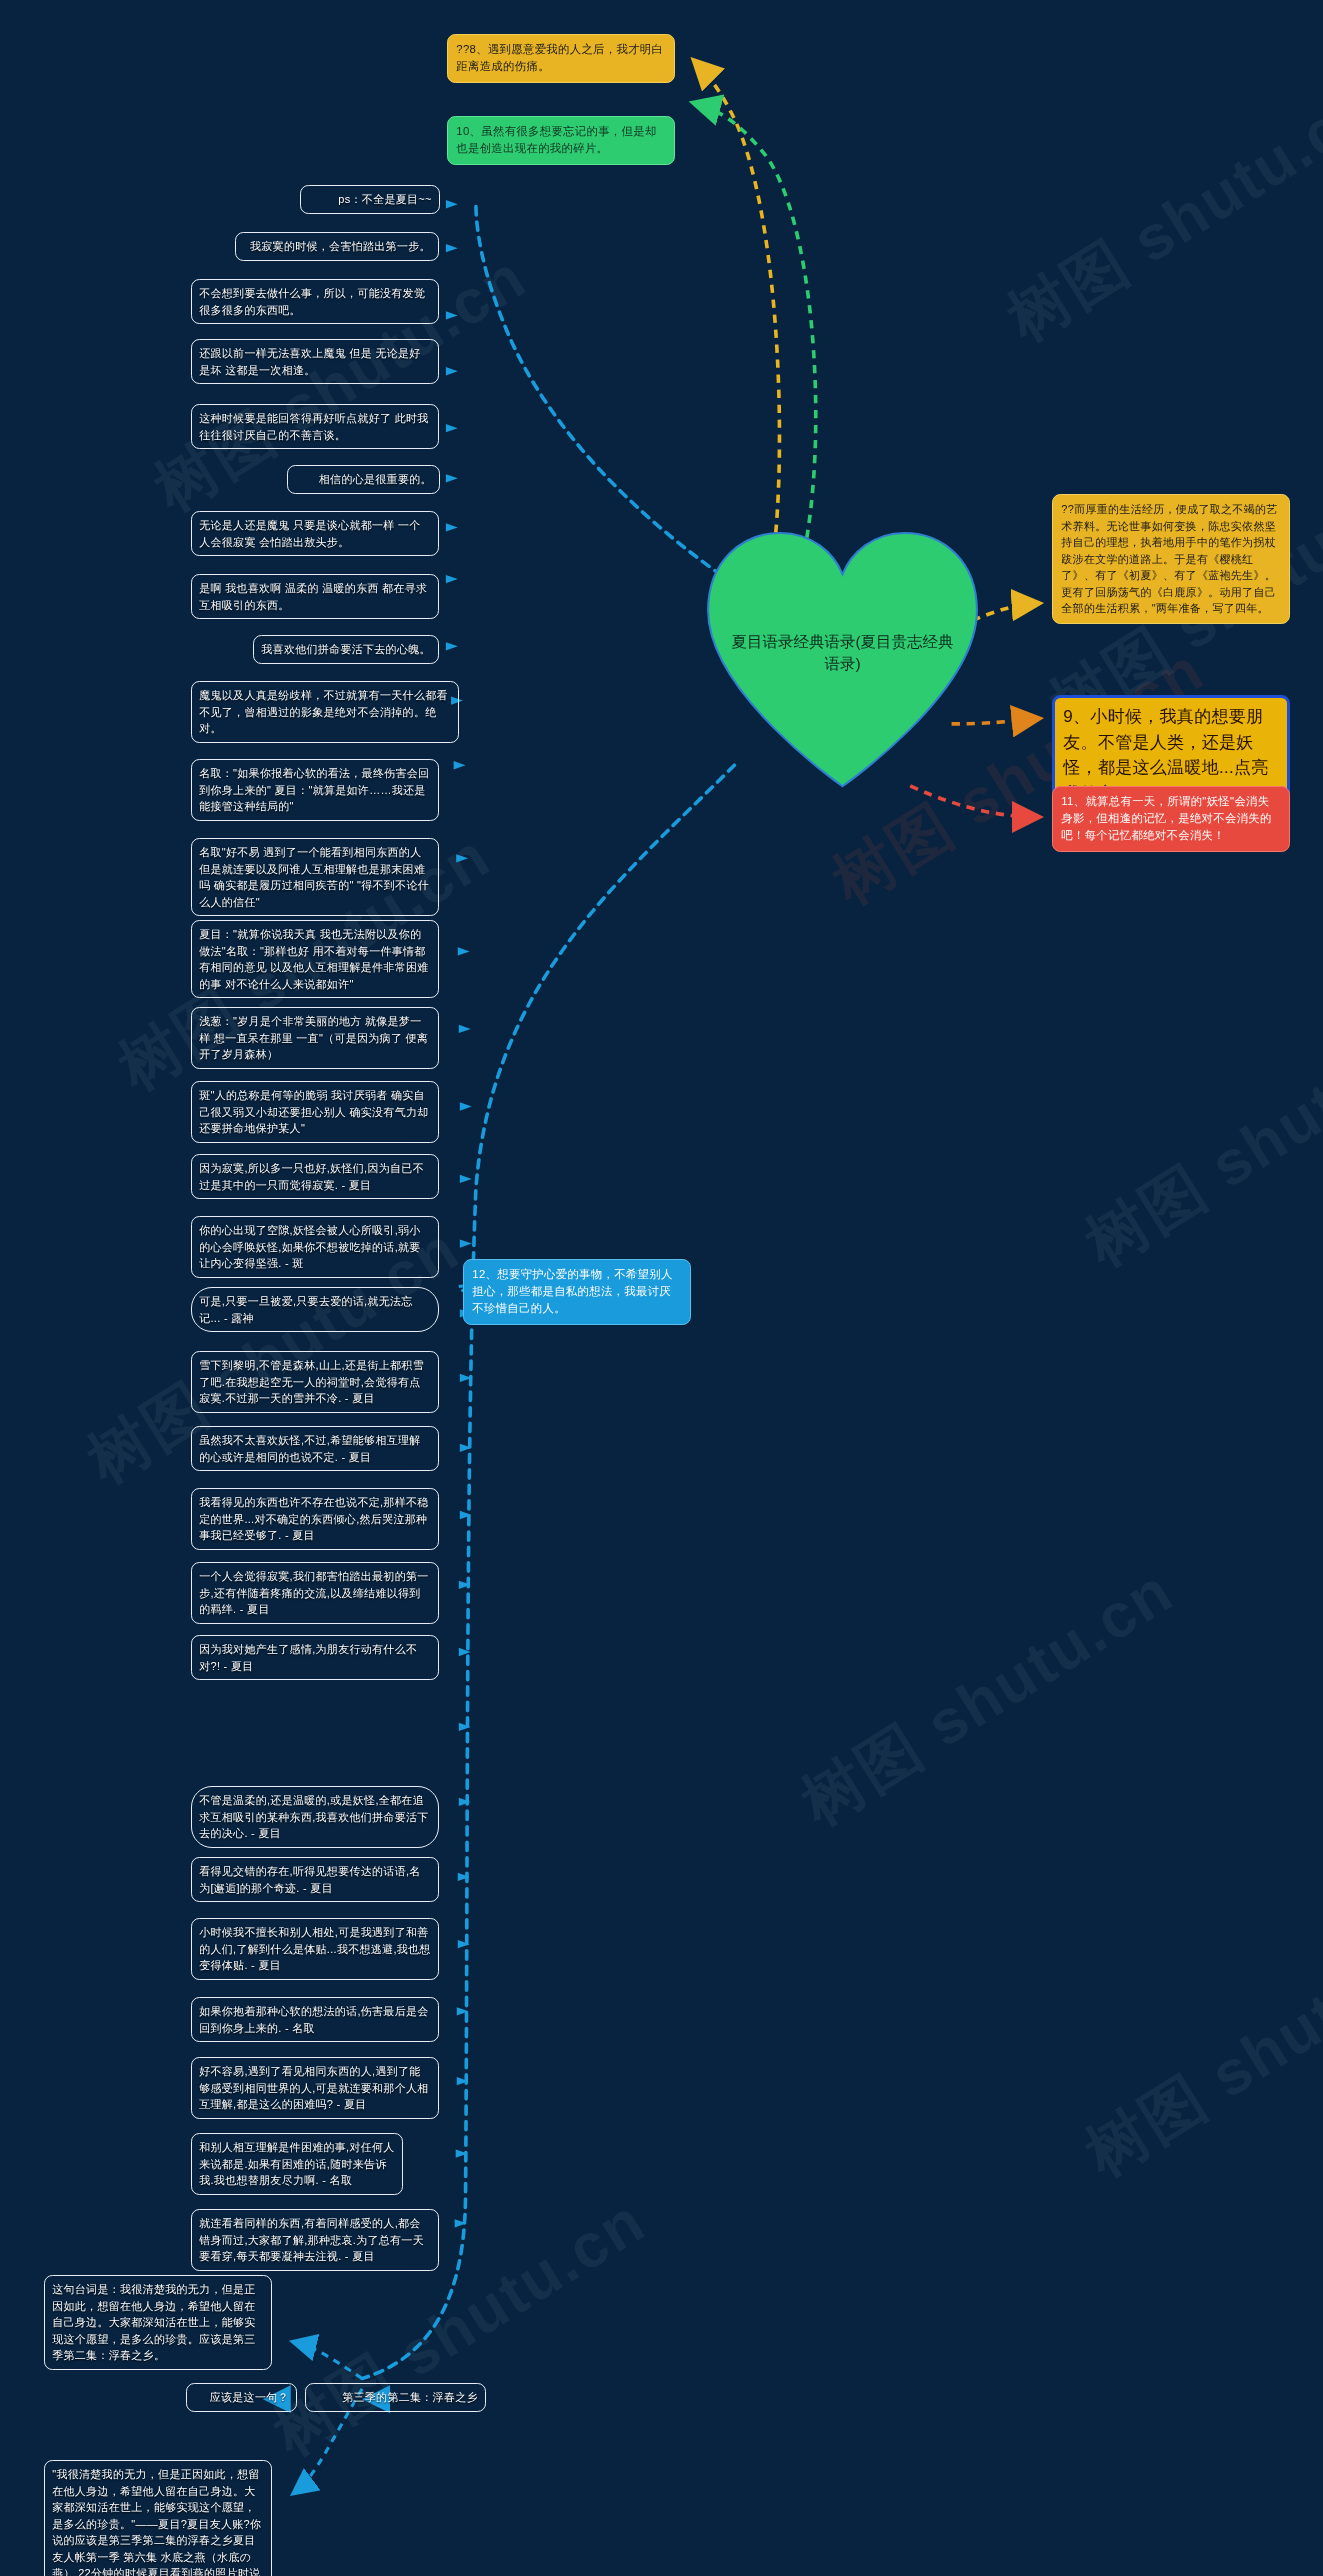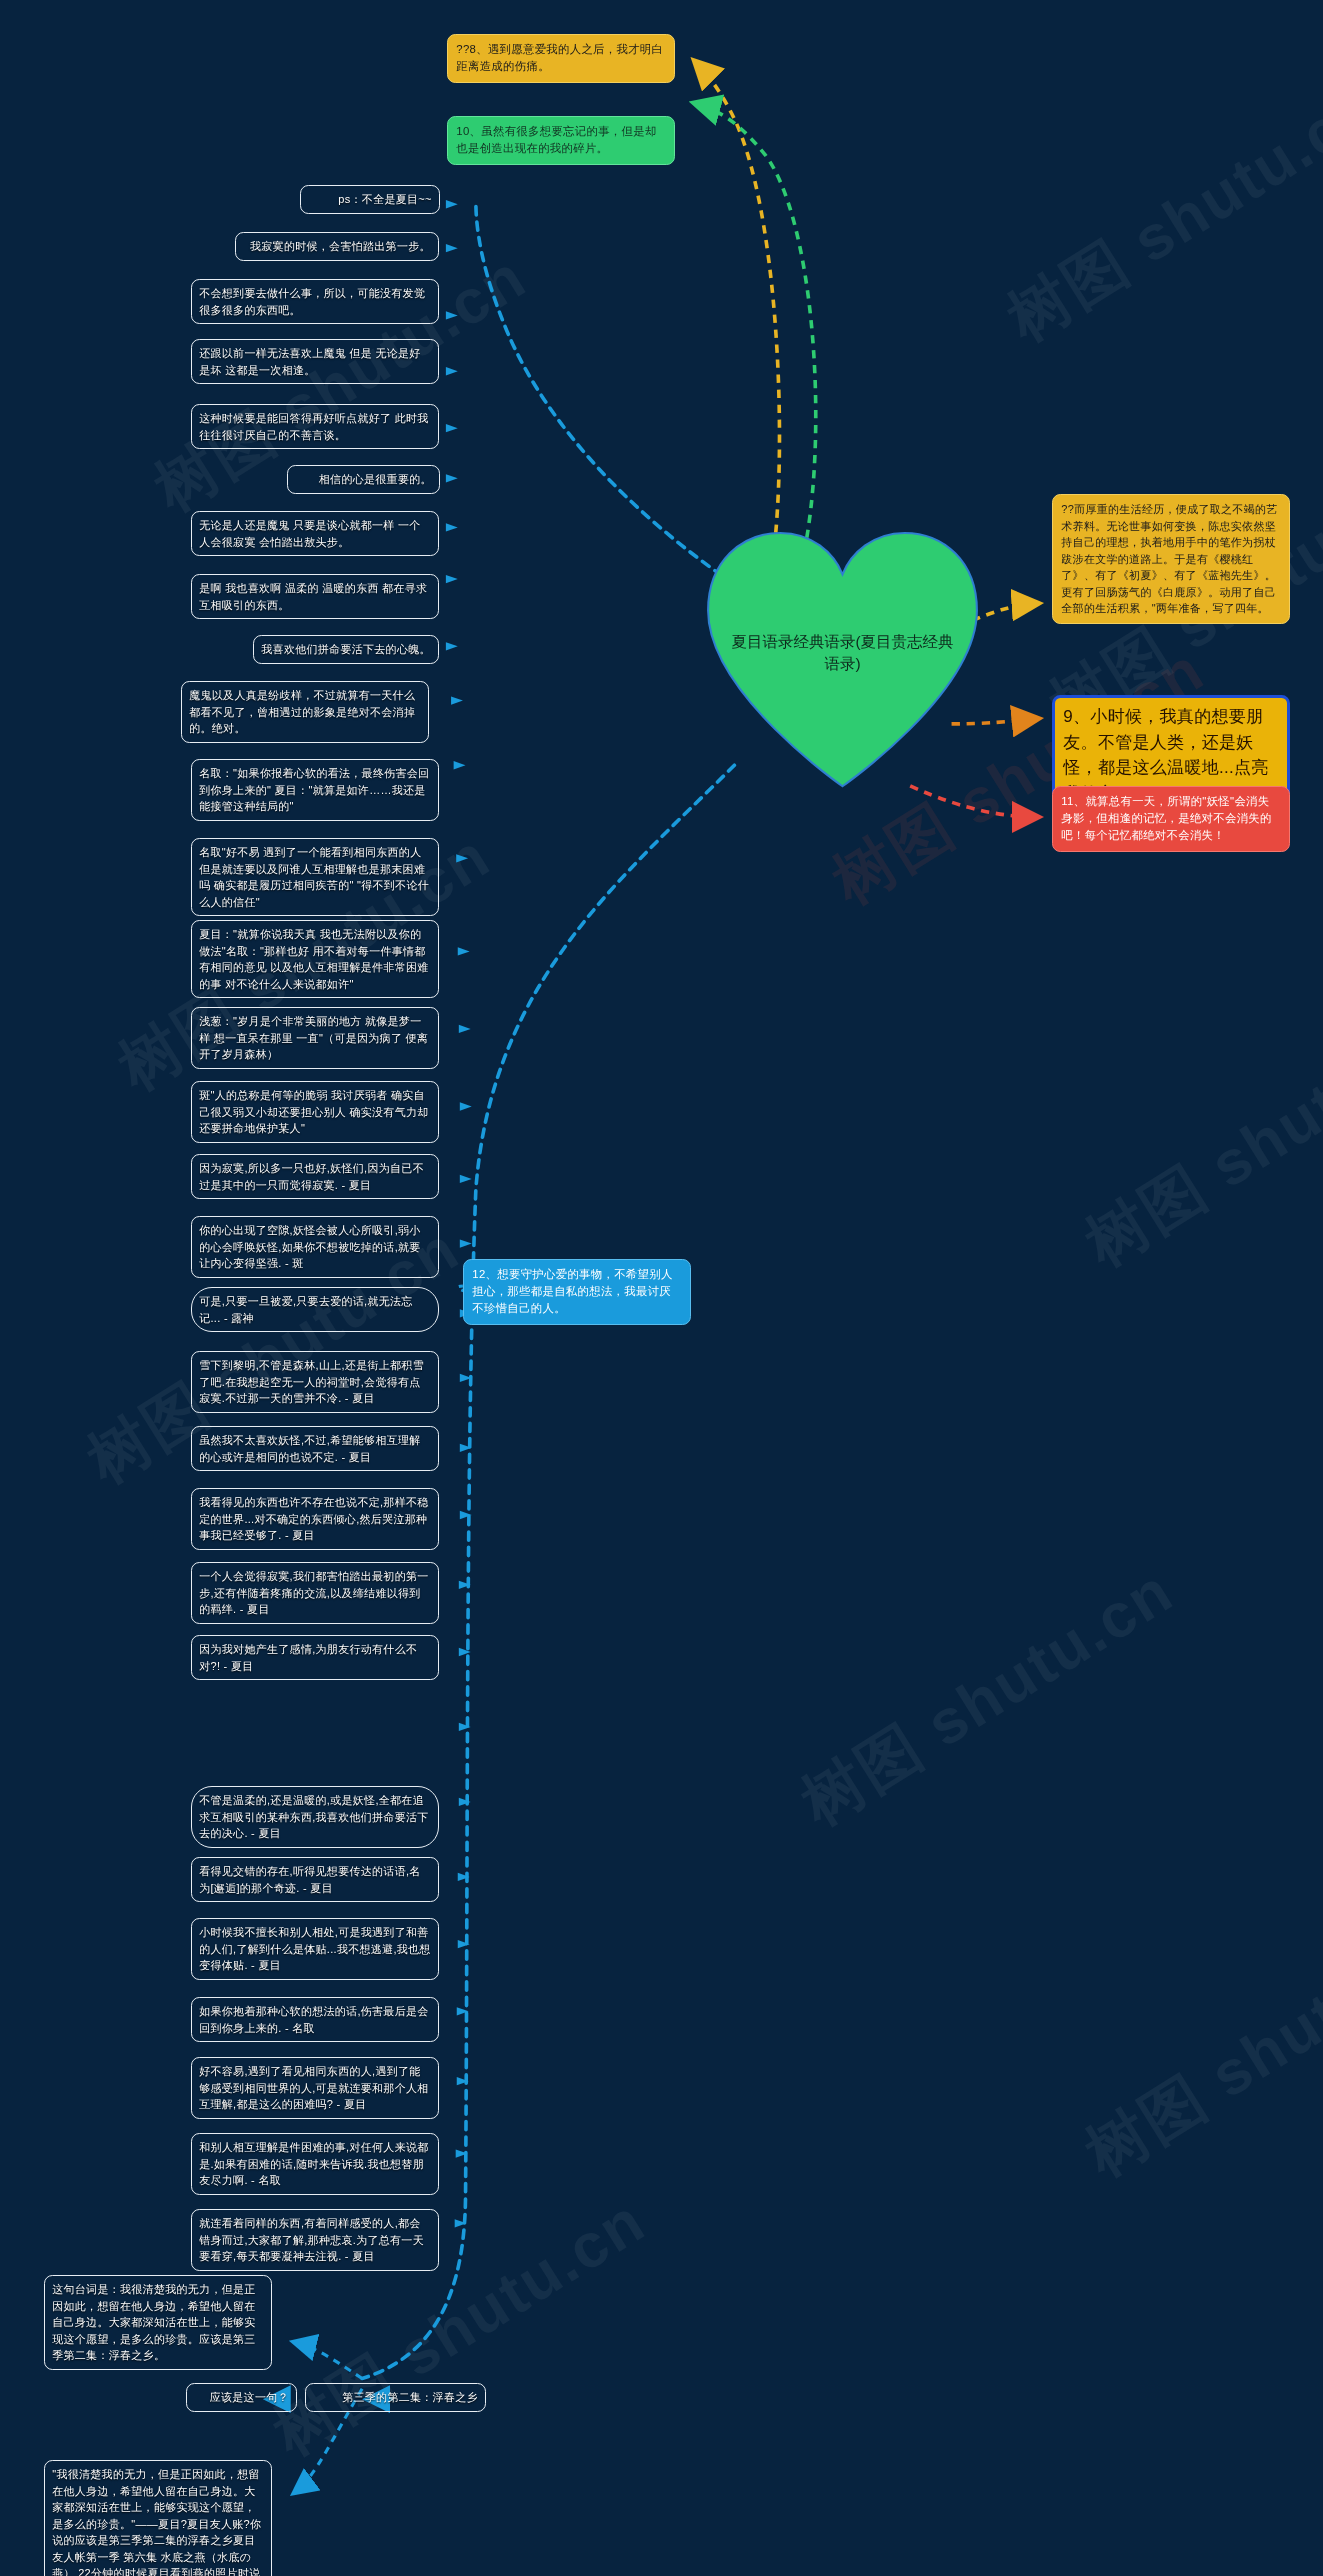--- a/index.html
+++ b/index.html
@@ -153,40 +153,40 @@
 
   <div class="node n-plain center" style="left:300px;top:185px;width:140px;">ps：不全是夏目~~</div>
   <div class="node n-plain center" style="left:235px;top:232px;width:204px;">我寂寞的时候，会害怕踏出第一步。</div>
   <div class="node n-plain" style="left:191px;top:279px;width:248px;">不会想到要去做什么事，所以，可能没有发觉很多很多的东西吧。</div>
   <div class="node n-plain" style="left:191px;top:339px;width:248px;">还跟以前一样无法喜欢上魔鬼 但是 无论是好是坏 这都是一次相逢。</div>
   <div class="node n-plain" style="left:191px;top:404px;width:248px;">这种时候要是能回答得再好听点就好了 此时我往往很讨厌自己的不善言谈。</div>
   <div class="node n-plain center" style="left:287px;top:465px;width:153px;">相信的心是很重要的。</div>
   <div class="node n-plain" style="left:191px;top:511px;width:248px;">无论是人还是魔鬼 只要是谈心就都一样 一个人会很寂寞 会怕踏出敖头步。</div>
   <div class="node n-plain" style="left:191px;top:574px;width:248px;">是啊 我也喜欢啊 温柔的 温暖的东西 都在寻求互相吸引的东西。</div>
   <div class="node n-plain center" style="left:253px;top:635px;width:186px;">我喜欢他们拼命要活下去的心魄。</div>
-  <div class="node n-plain" style="left:181px;top:681px;width:248px;">魔鬼以及人真是纷歧样，不过就算有一天什么都看不见了，曾相遇过的影象是绝对不会消掉的。绝对。</div>
+  <div class="node n-plain" style="left:191px;top:681px;width:268px;">魔鬼以及人真是纷歧样，不过就算有一天什么都看不见了，曾相遇过的影象是绝对不会消掉的。绝对。</div>
   <div class="node n-plain" style="left:191px;top:759px;width:248px;">名取："如果你报着心软的看法，最终伤害会回到你身上来的" 夏目："就算是如许……我还是能接管这种结局的"</div>
   <div class="node n-plain" style="left:191px;top:838px;width:248px;">名取"好不易 遇到了一个能看到相同东西的人 但是就连要以及阿谁人互相理解也是那末困难吗 确实都是履历过相同疾苦的" "得不到不论什么人的信任"</div>
   <div class="node n-plain" style="left:191px;top:920px;width:248px;">夏目："就算你说我天真 我也无法附以及你的做法"名取："那样也好 用不着对每一件事情都有相同的意见 以及他人互相理解是件非常困难的事 对不论什么人来说都如许"</div>
   <div class="node n-plain" style="left:191px;top:1007px;width:248px;">浅葱："岁月是个非常美丽的地方 就像是梦一样 想一直呆在那里 一直"（可是因为病了 便离开了岁月森林）</div>
   <div class="node n-plain" style="left:191px;top:1081px;width:248px;">斑"人的总称是何等的脆弱 我讨厌弱者 确实自己很又弱又小却还要担心别人 确实没有气力却还要拼命地保护某人"</div>
   <div class="node n-plain" style="left:191px;top:1154px;width:248px;">因为寂寞,所以多一只也好,妖怪们,因为自已不过是其中的一只而觉得寂寞. - 夏目</div>
   <div class="node n-plain" style="left:191px;top:1216px;width:248px;">你的心出现了空隙,妖怪会被人心所吸引,弱小的心会呼唤妖怪,如果你不想被吃掉的话,就要让内心变得坚强. - 斑</div>
   <div class="node n-plain" style="left:191px;top:1287px;width:248px;border-radius:21px;">可是,只要一旦被爱,只要去爱的话,就无法忘记... - 露神</div>
   <div class="node n-plain" style="left:191px;top:1351px;width:248px;">雪下到黎明,不管是森林,山上,还是街上都积雪了吧.在我想起空无一人的祠堂时,会觉得有点寂寞.不过那一天的雪并不冷. - 夏目</div>
   <div class="node n-plain" style="left:191px;top:1426px;width:248px;">虽然我不太喜欢妖怪,不过,希望能够相互理解的心或许是相同的也说不定. - 夏目</div>
   <div class="node n-plain" style="left:191px;top:1488px;width:248px;">我看得见的东西也许不存在也说不定,那样不稳定的世界...对不确定的东西倾心,然后哭泣那种事我已经受够了. - 夏目</div>
   <div class="node n-plain" style="left:191px;top:1562px;width:248px;">一个人会觉得寂寞,我们都害怕踏出最初的第一步,还有伴随着疼痛的交流,以及缔结难以得到的羁绊. - 夏目</div>
   <div class="node n-plain" style="left:191px;top:1635px;width:248px;">因为我对她产生了感情,为朋友行动有什么不对?! - 夏目</div>
   <div class="node n-plain" style="left:191px;top:1786px;width:248px;border-radius:21px;">不管是温柔的,还是温暖的,或是妖怪,全都在追求互相吸引的某种东西,我喜欢他们拼命要活下去的决心. - 夏目</div>
   <div class="node n-plain" style="left:191px;top:1857px;width:248px;">看得见交错的存在,听得见想要传达的话语,名为[邂逅]的那个奇迹. - 夏目</div>
   <div class="node n-plain" style="left:191px;top:1918px;width:248px;">小时候我不擅长和别人相处,可是我遇到了和善的人们,了解到什么是体贴...我不想逃避,我也想变得体贴. - 夏目</div>
   <div class="node n-plain" style="left:191px;top:1997px;width:248px;">如果你抱着那种心软的想法的话,伤害最后是会回到你身上来的. - 名取</div>
   <div class="node n-plain" style="left:191px;top:2057px;width:248px;">好不容易,遇到了看见相同东西的人,遇到了能够感受到相同世界的人,可是就连要和那个人相互理解,都是这么的困难吗? - 夏目</div>
-  <div class="node n-plain" style="left:191px;top:2133px;width:248px;">和别人相互理解是件困难的事,对任何人来说都是.如果有困难的话,随时来告诉我.我也想替朋友尽力啊. - 名取</div>
+  <div class="node n-plain" style="left:191px;top:2133px;width:212px;">和别人相互理解是件困难的事,对任何人来说都是.如果有困难的话,随时来告诉我.我也想替朋友尽力啊. - 名取</div>
   <div class="node n-plain" style="left:191px;top:2209px;width:248px;">就连看着同样的东西,有着同样感受的人,都会错身而过,大家都了解,那种悲哀.为了总有一天要看穿,每天都要凝神去注视. - 夏目</div>
 
   <div class="node n-plain" style="left:44px;top:2275px;width:228px;">这句台词是：我很清楚我的无力，但是正因如此，想留在他人身边，希望他人留在自己身边。大家都深知活在世上，能够实现这个愿望，是多么的珍贵。应该是第三季第二集：浮春之乡。</div>
   <div class="node n-plain center" style="left:186px;top:2383px;width:111px;">应该是这一句？</div>
   <div class="node n-plain center" style="left:305px;top:2383px;width:181px;">第三季的第二集：浮春之乡</div>
   <div class="node n-plain" style="left:44px;top:2460px;width:228px;">"我很清楚我的无力，但是正因如此，想留在他人身边，希望他人留在自己身边。大家都深知活在世上，能够实现这个愿望，是多么的珍贵。"——夏目?夏目友人账?你说的应该是第三季第二集的浮春之乡夏目友人帐第一季 第六集 水底之燕（水底の燕） 22分钟的时候夏目看到燕的照片时说的话。</div>
 
 </div>
 
 

